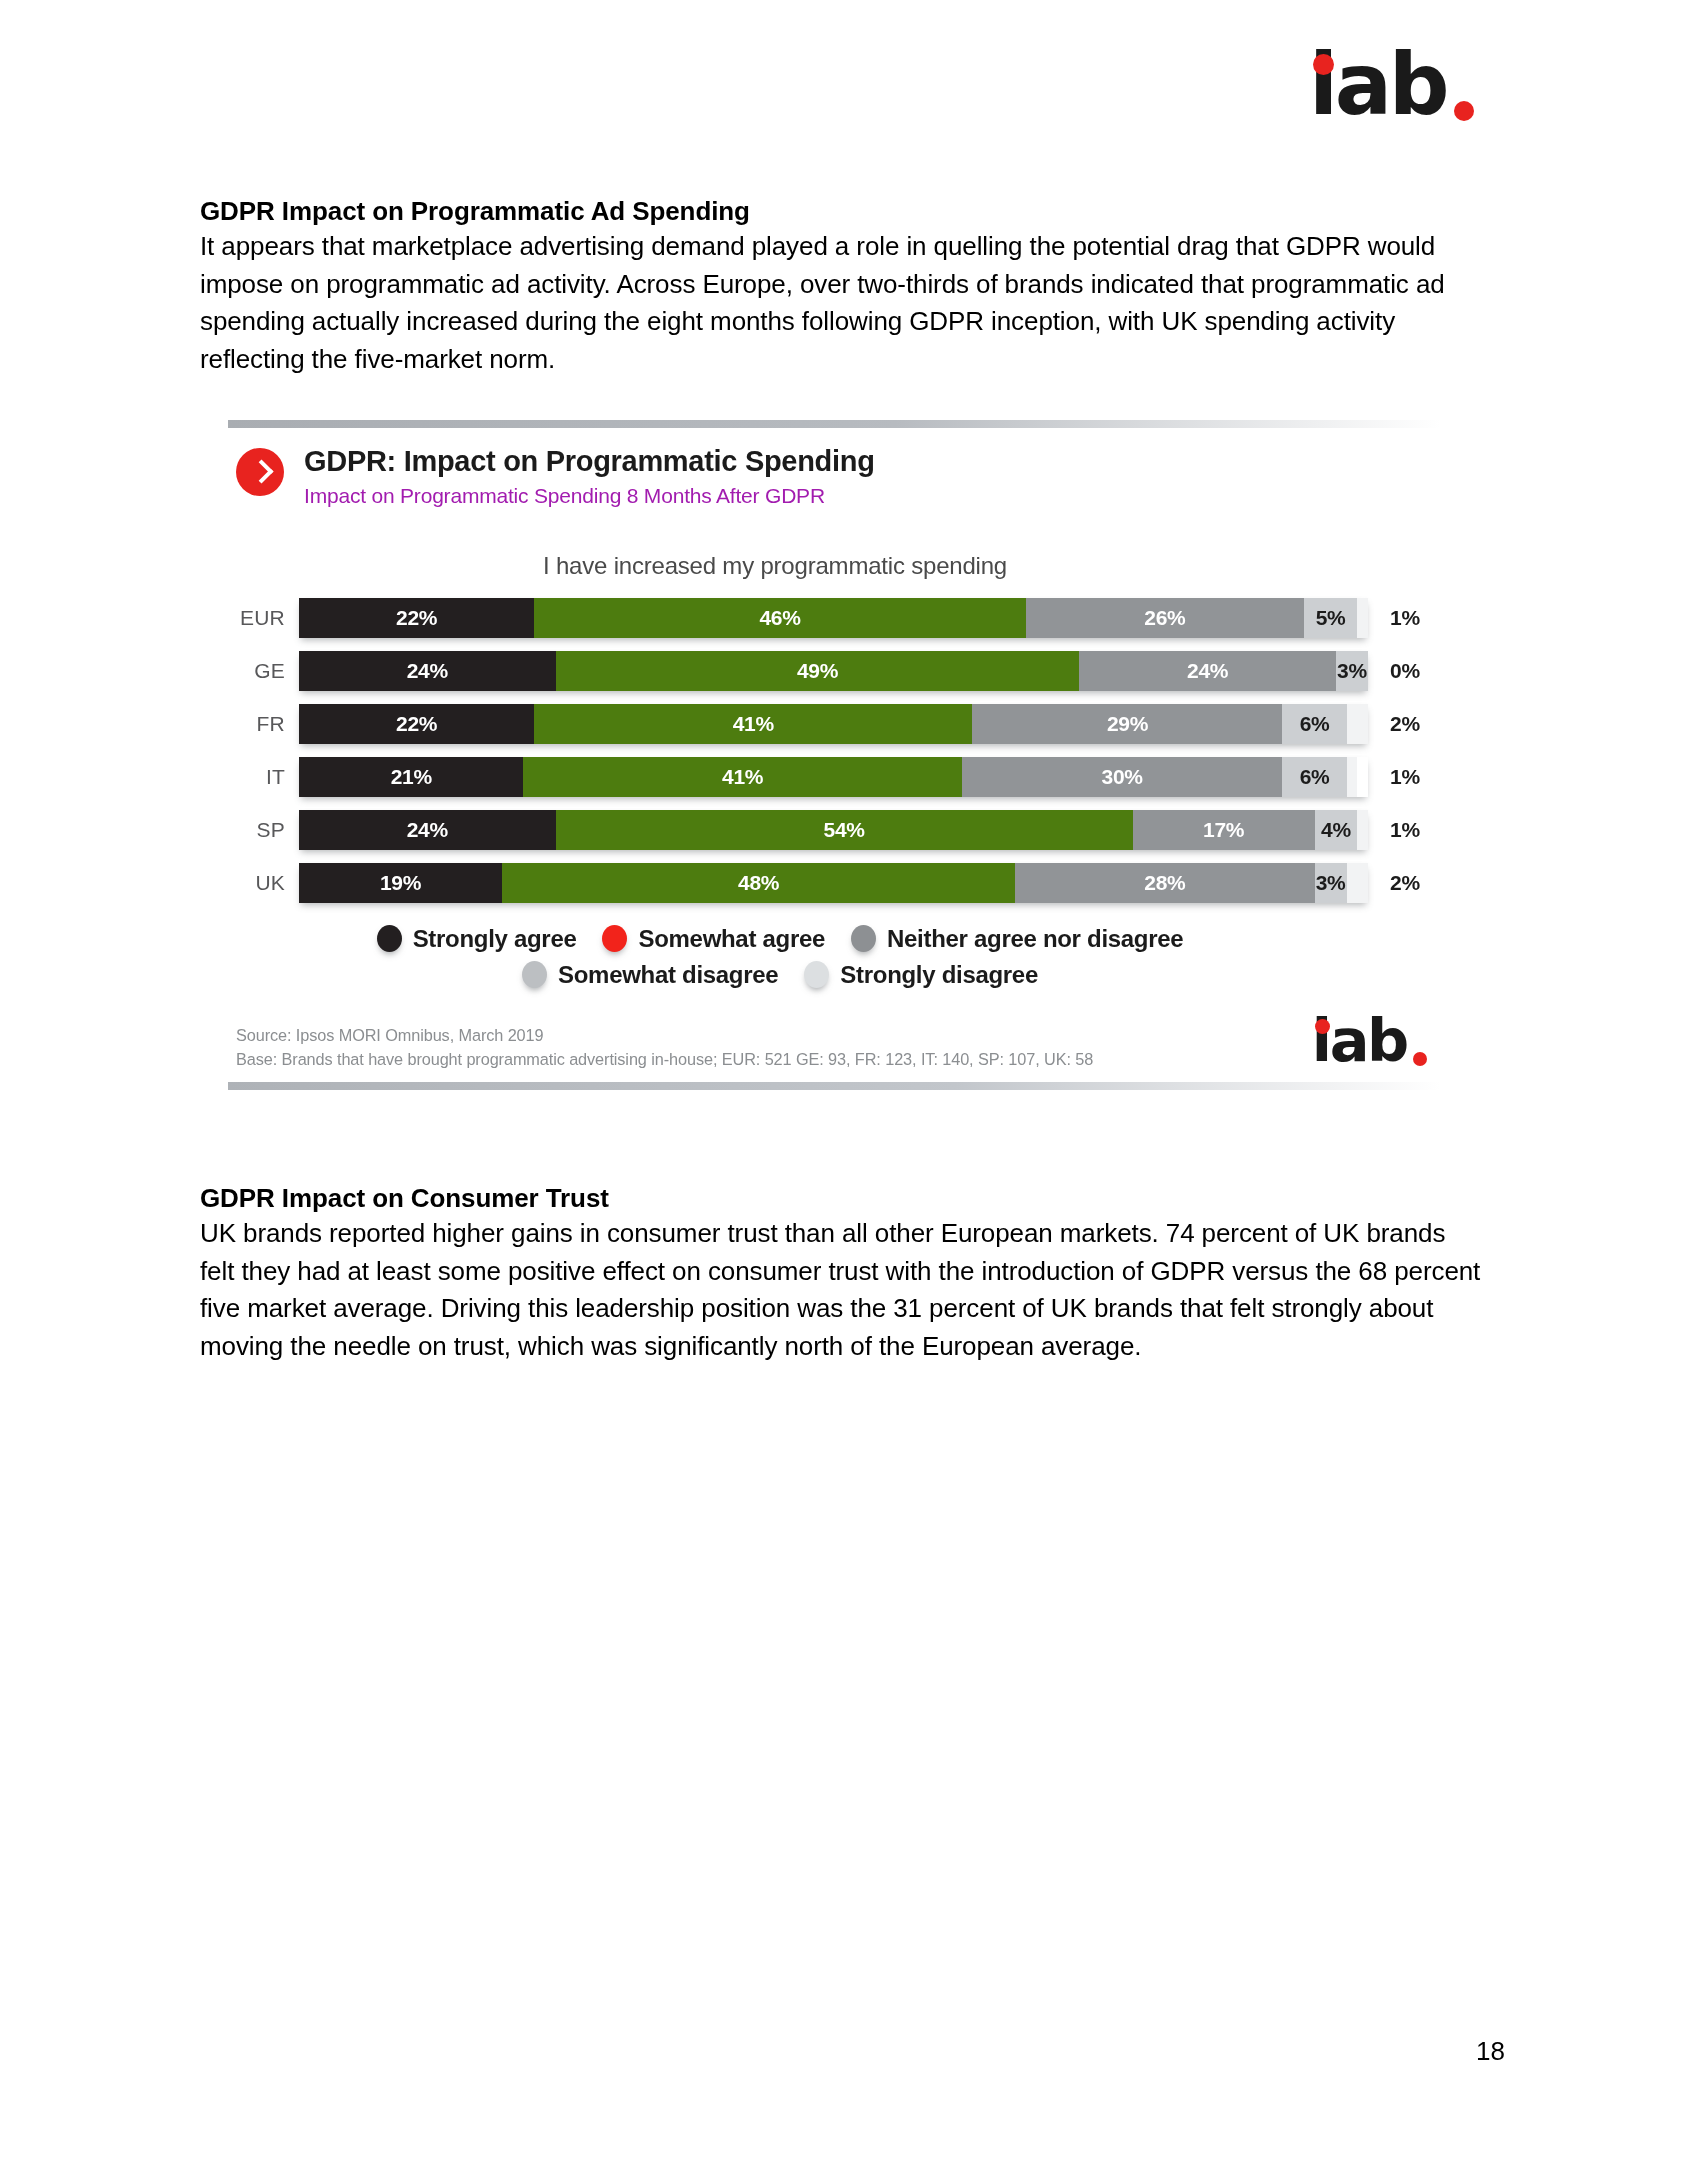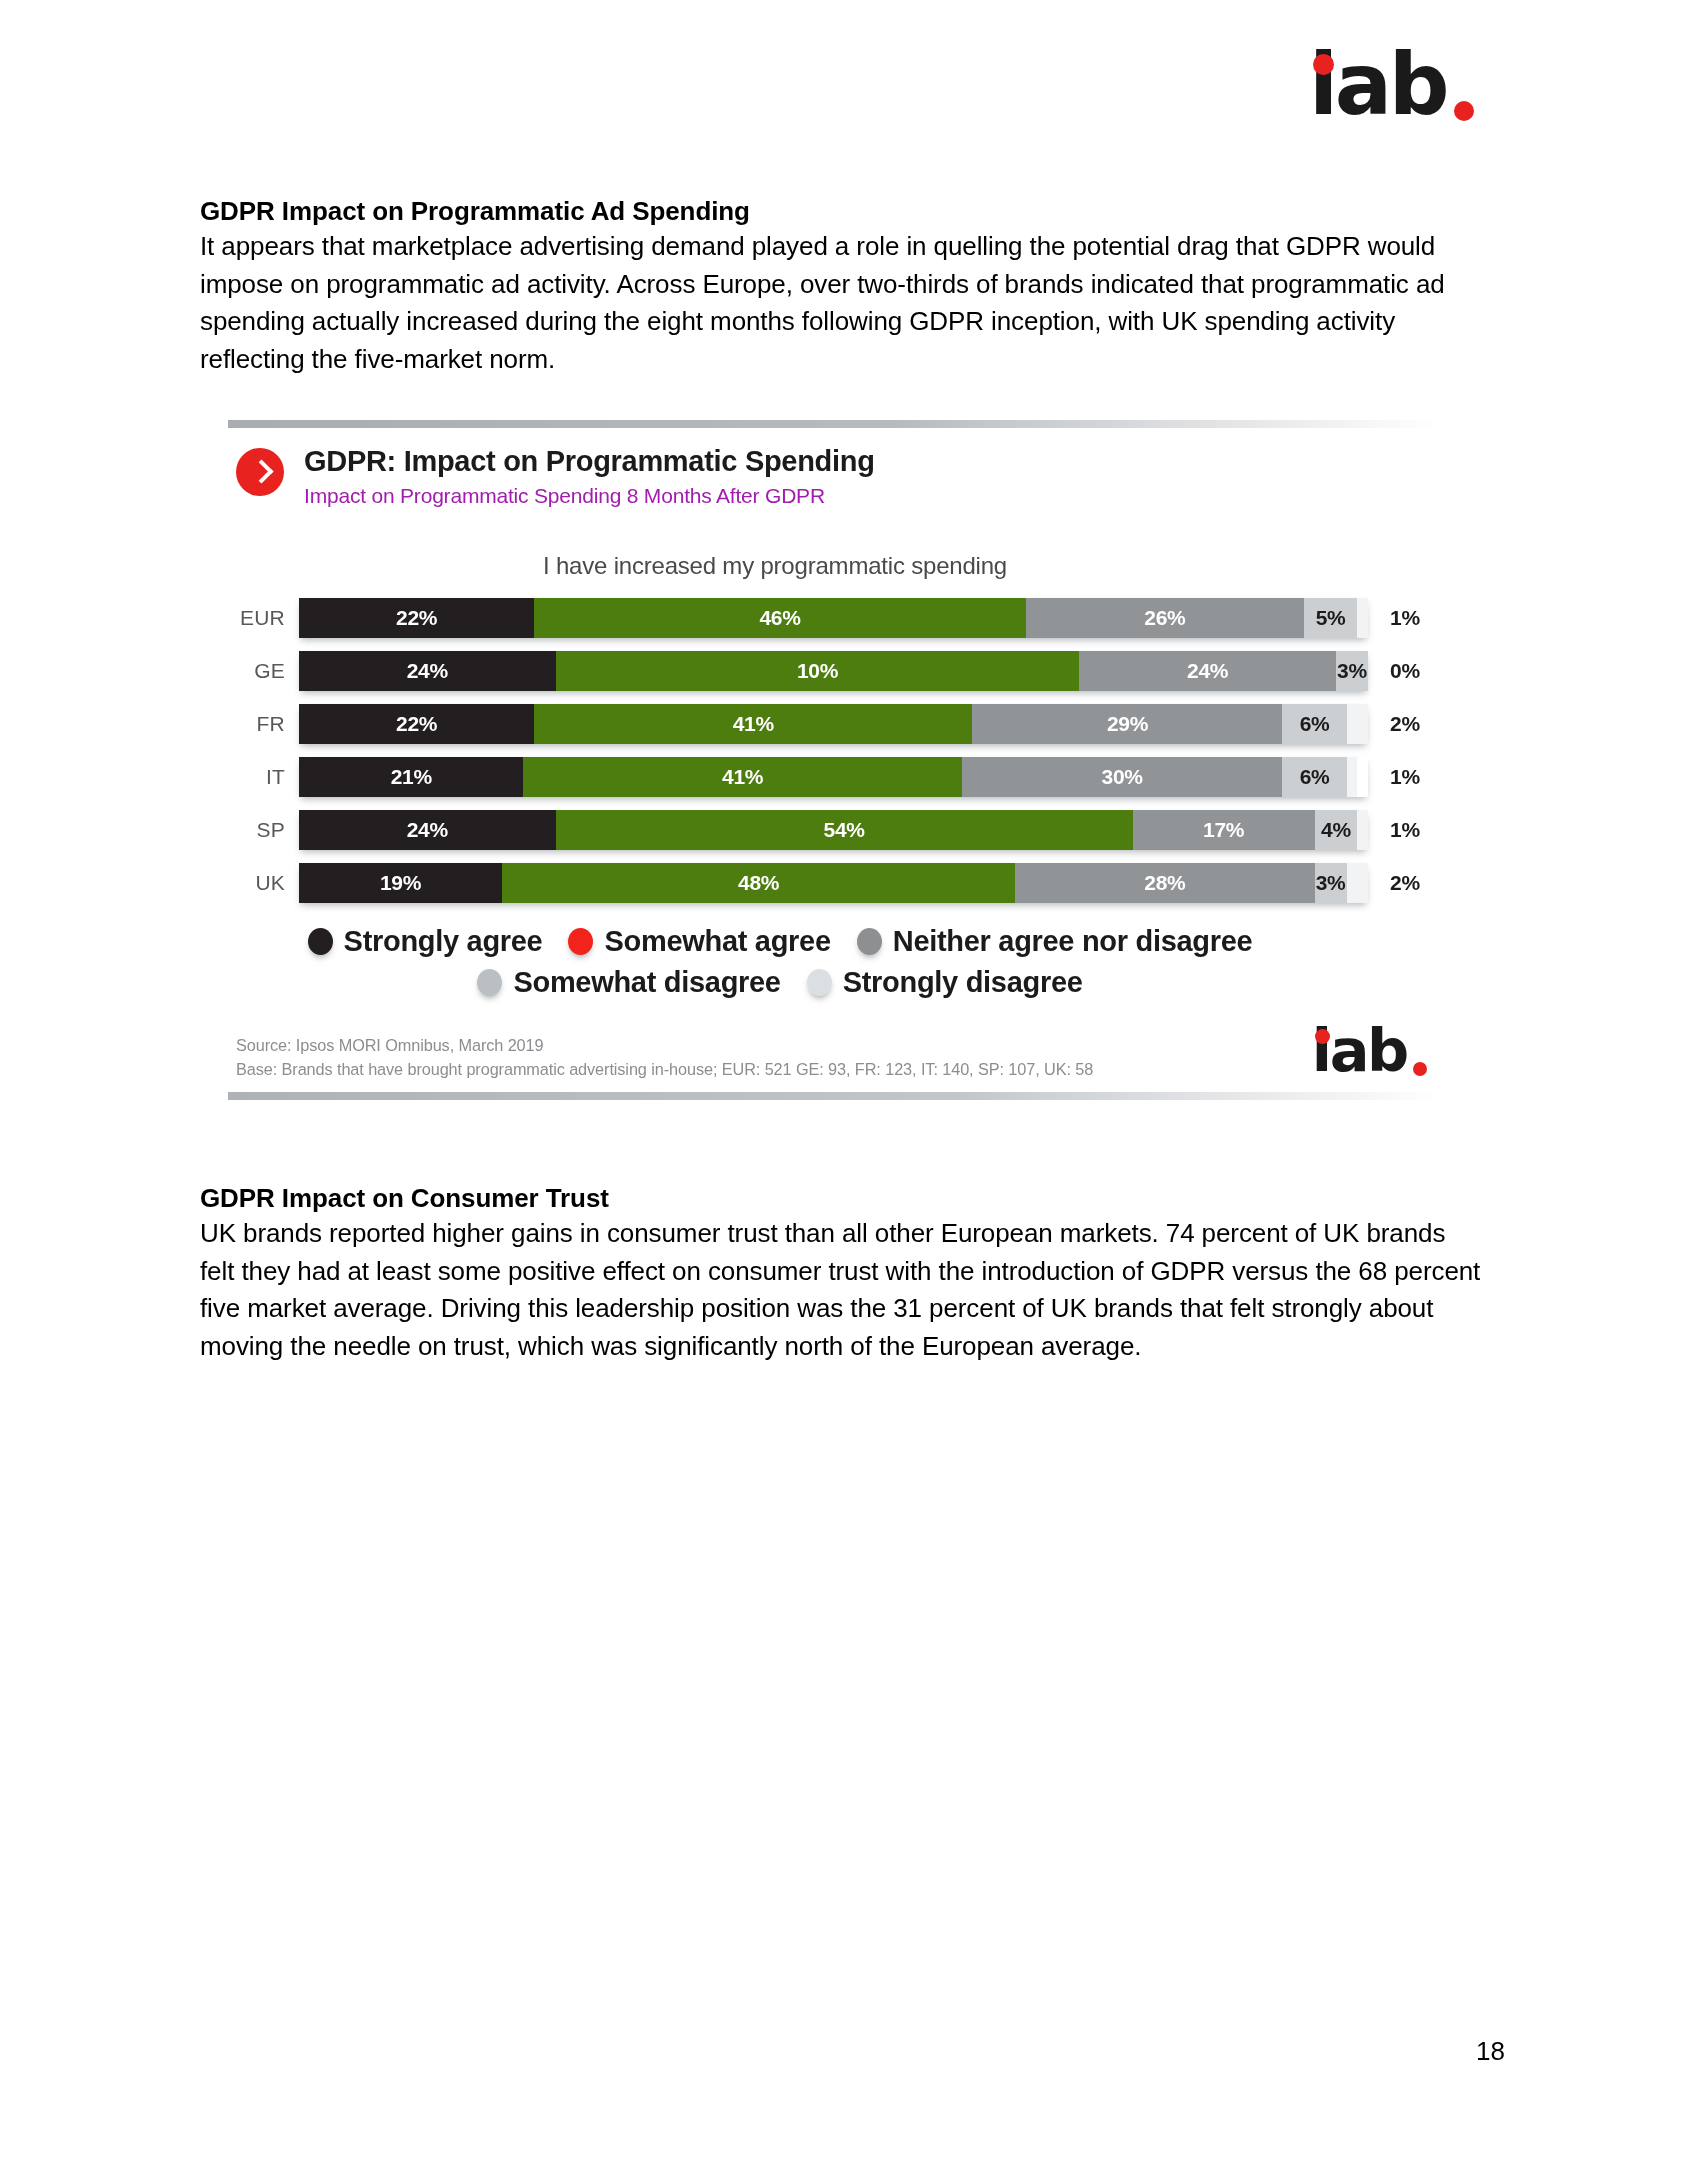--- a/index.html
+++ b/index.html
@@ -200,21 +200,21 @@
   .legend-row {
     display: flex;
     justify-content: center;
     align-items: center;
     gap: 26px;
     margin-bottom: 8px;
   }
   .legend-item {
     display: flex;
     align-items: center;
-    font-size: 29px;
+    font-size: 24px;
     font-weight: bold;
     color: #1b1b1b;
     letter-spacing: -0.3px;
   }
   .legend-dot {
     width: 25px;
     height: 27px;
     border-radius: 50%;
     margin-right: 11px;
     flex: 0 0 auto;
@@ -296,21 +296,21 @@
         <div class="seg seg-somewhat-dis" style="width:5%">5%</div>
         <div class="seg seg-strongly-dis" style="width:1%"></div>
       </div>
       <div class="bar-outside">1%</div>
     </div>
 
     <div class="bar-row">
       <div class="bar-cat">GE</div>
       <div class="bar-track">
         <div class="seg seg-strongly-agree" style="width:24%">24%</div>
-        <div class="seg seg-somewhat-agree" style="width:49%">10%</div>
+        <div class="seg seg-somewhat-agree" style="width:49%">49%</div>
         <div class="seg seg-neither" style="width:24%">24%</div>
         <div class="seg seg-somewhat-dis" style="width:3%">3%</div>
         <div class="seg seg-strongly-dis" style="width:0%"></div>
       </div>
       <div class="bar-outside">0%</div>
     </div>
 
     <div class="bar-row">
       <div class="bar-cat">FR</div>
       <div class="bar-track">

